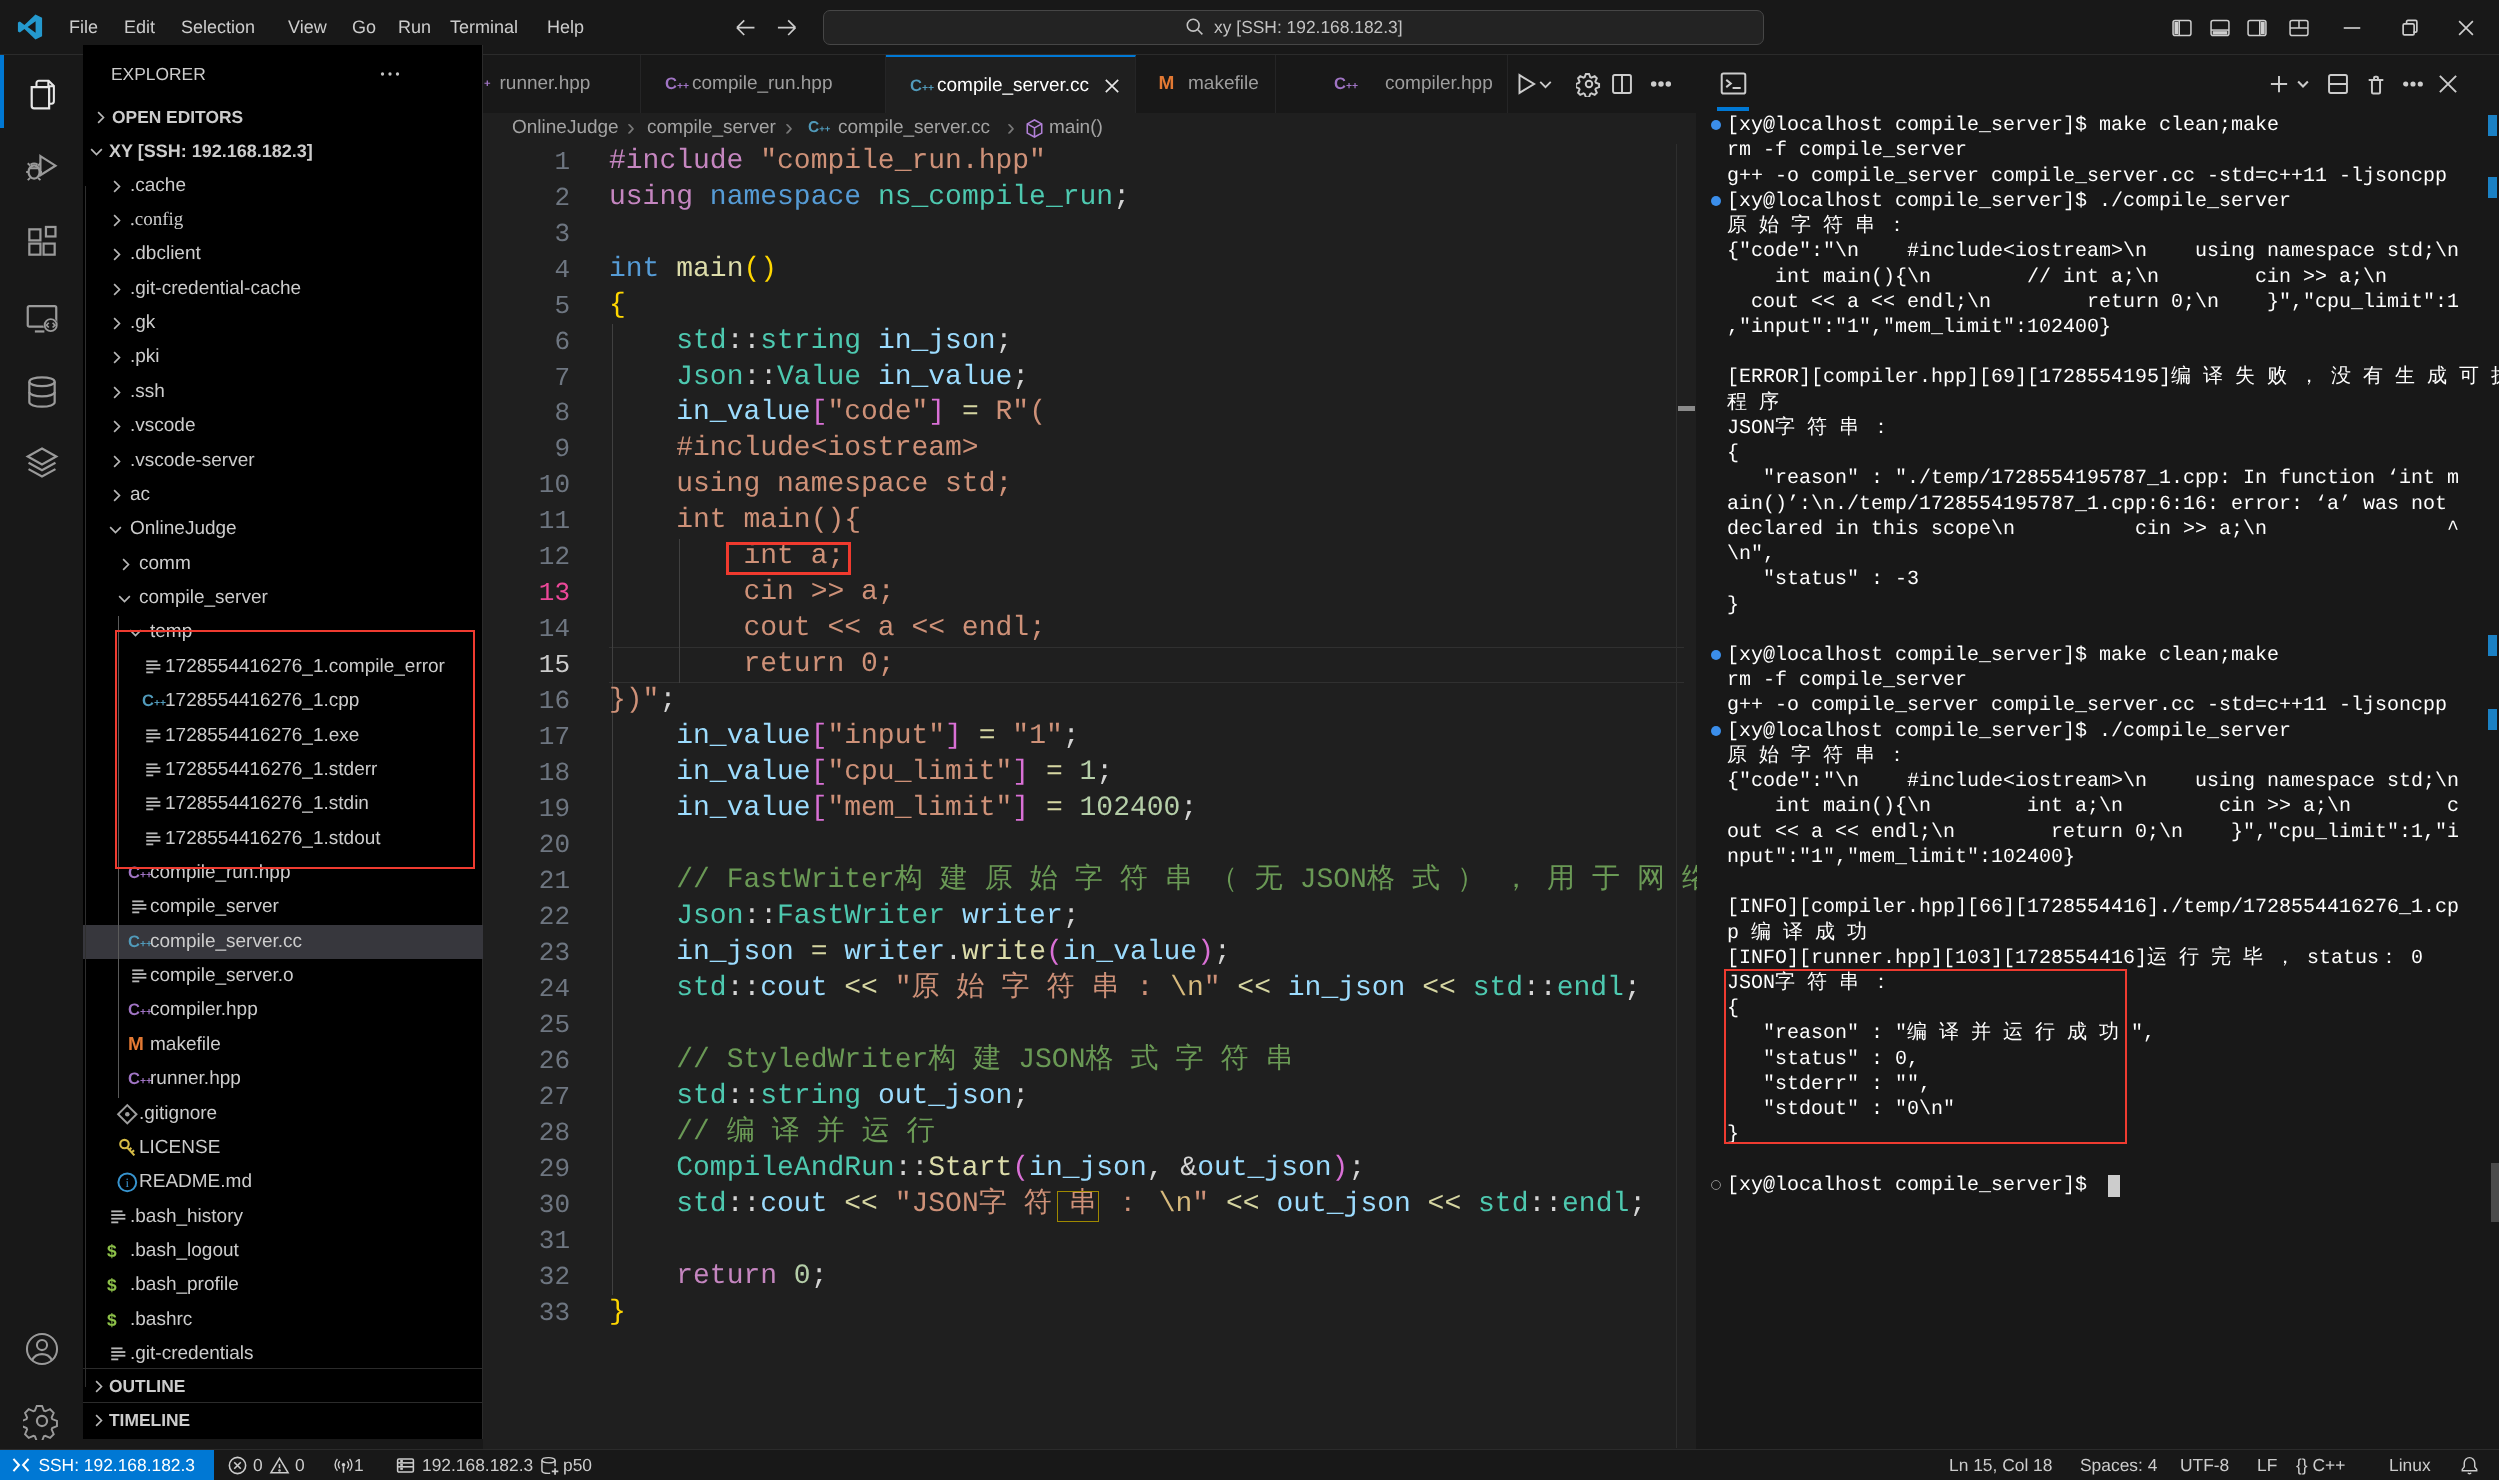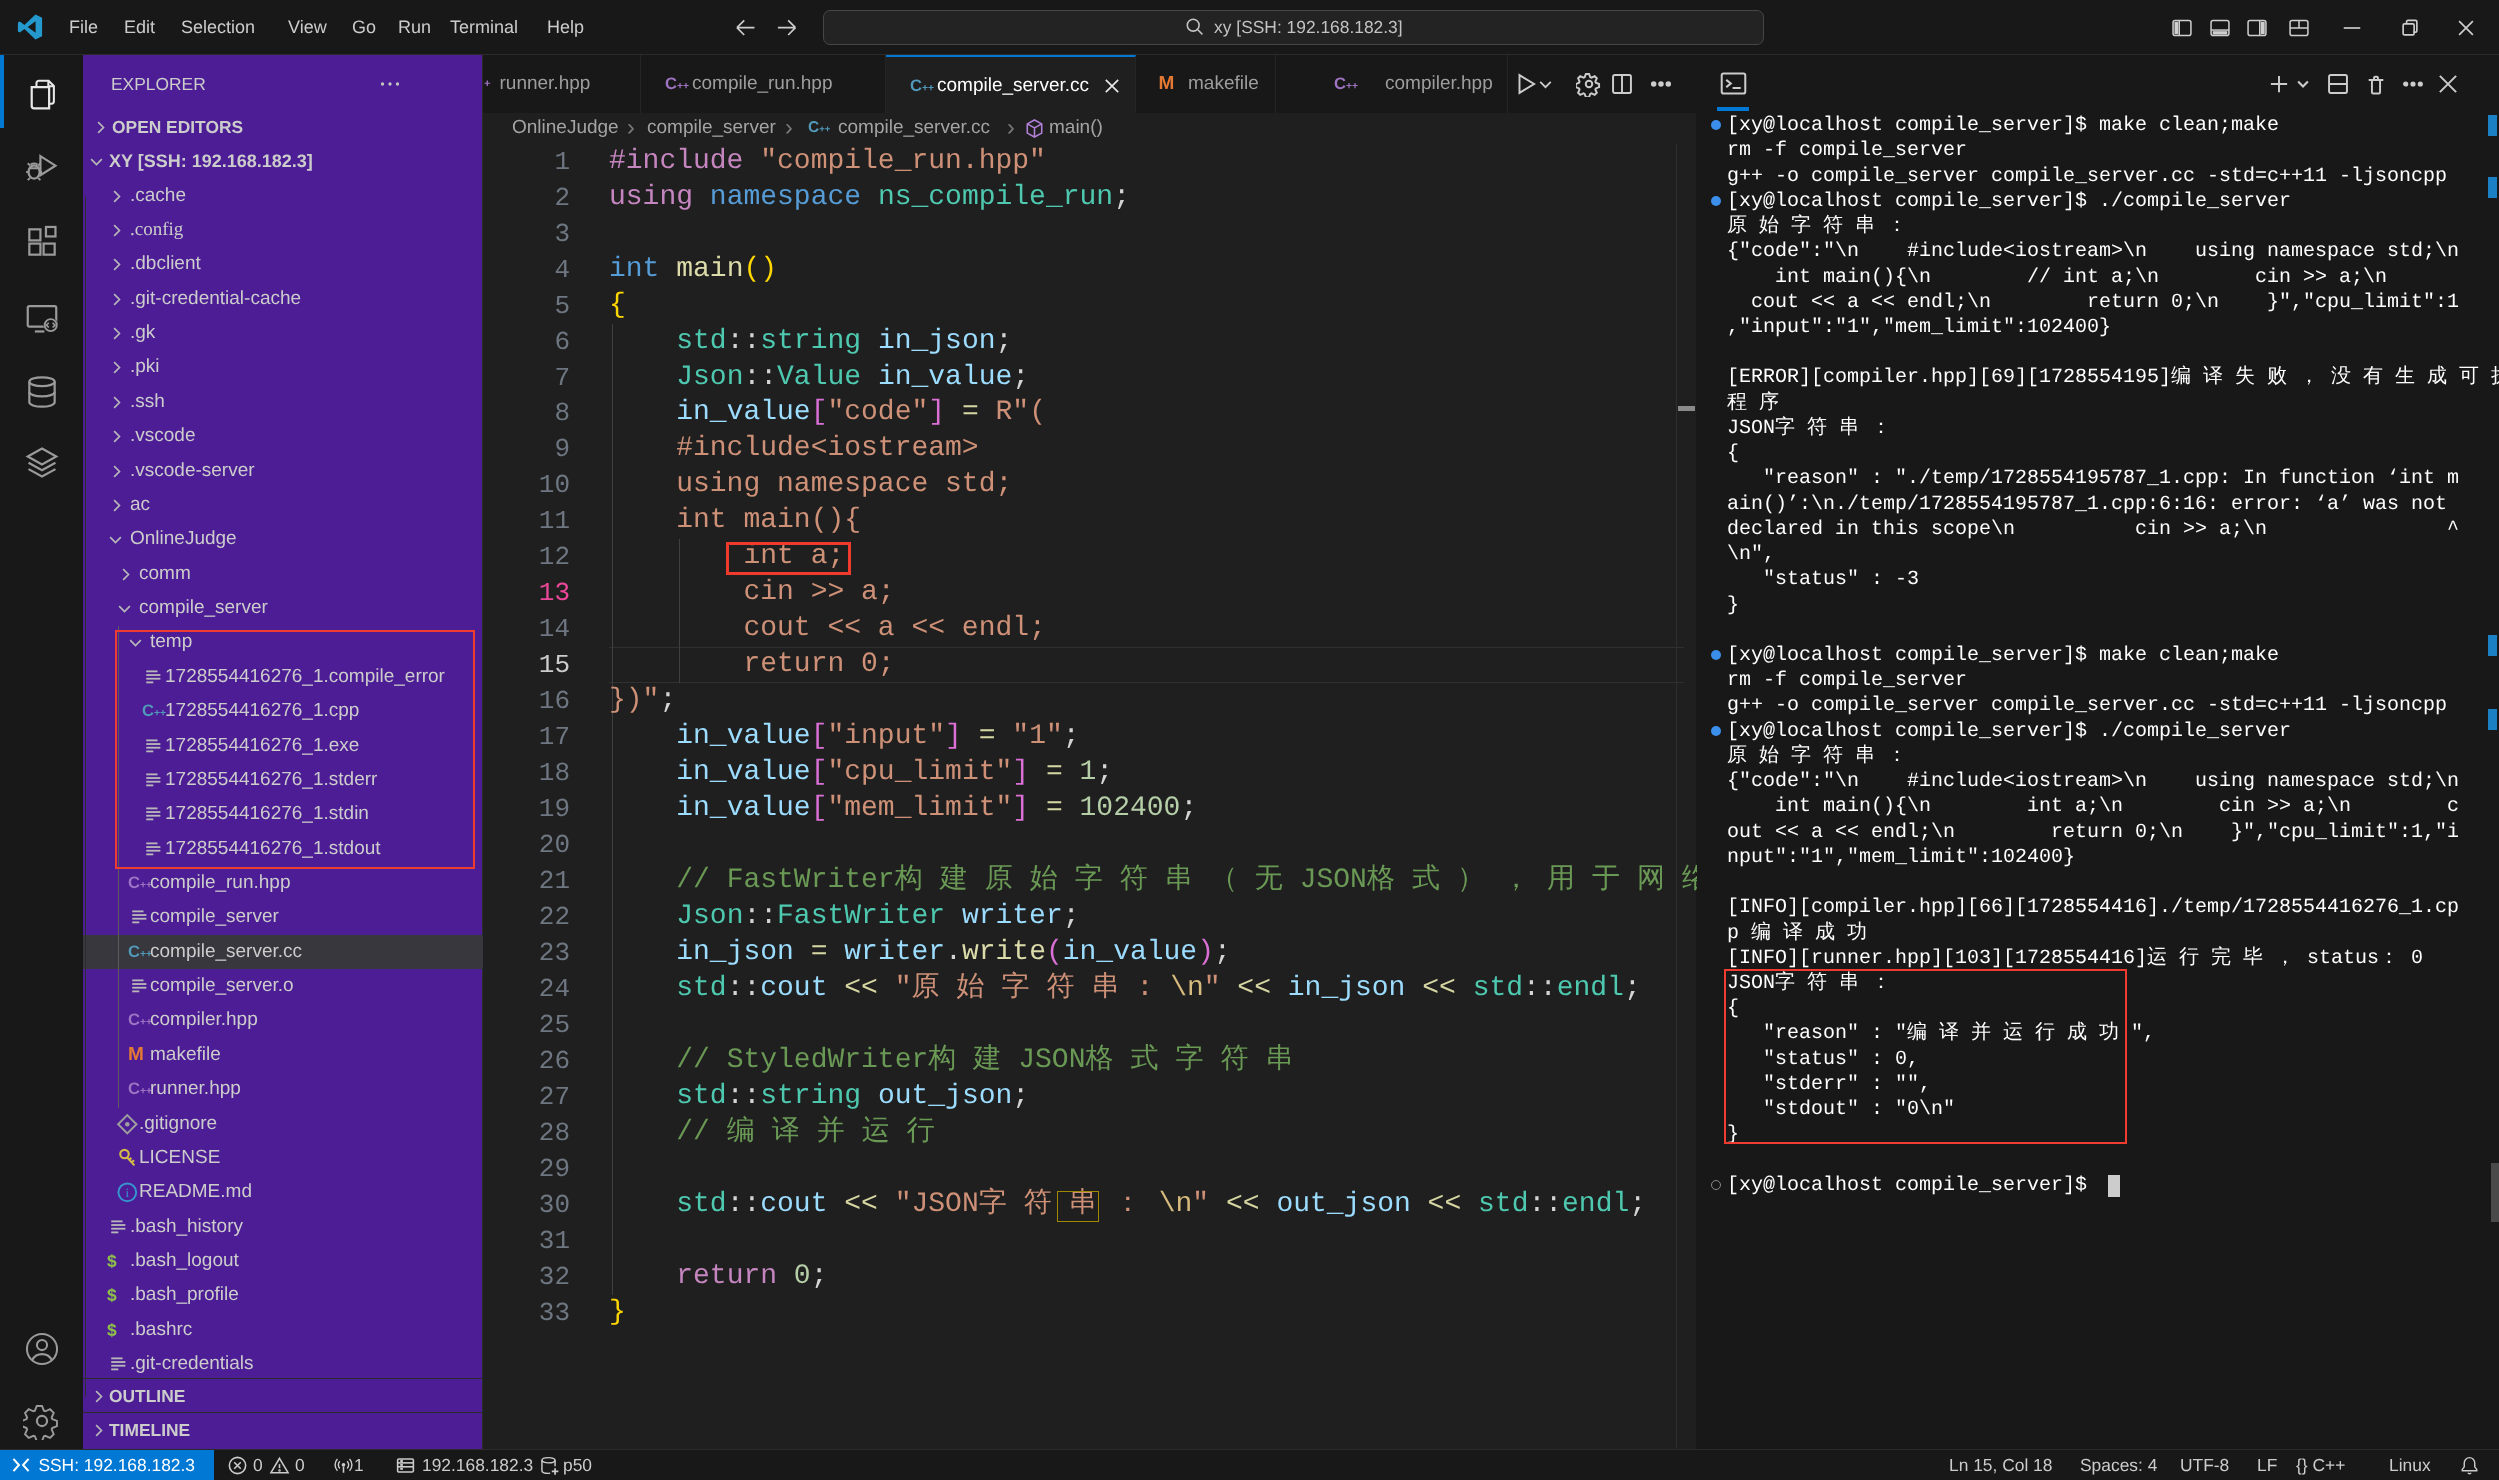--- a/index.html
+++ b/index.html
@@ -1,21 +1,21 @@
 <!DOCTYPE html>
 <html style="font-size:14px"><head><meta charset="utf-8"><title>vscode</title><style>
 *{margin:0;padding:0;box-sizing:border-box}
 html,body{width:2500px;height:1481px;overflow:hidden;background:#181818;
  font-family:"Liberation Sans",sans-serif;text-rendering:geometricPrecision;}
 .a{position:absolute}
 #title{position:absolute;left:0;top:0;width:2500px;height:55px;background:#181818;border-bottom:0.9px solid #2b2b2b}
 .menu{position:absolute;top:0;height:55px;line-height:55px;font-size:18px;color:#cccccc}
 #sbox{position:absolute;left:823px;top:9.5px;width:941px;height:35px;background:#232323;border:0.9px solid #464646;border-radius:7px;color:#c3c3c3;font-size:17.4px;text-align:center;line-height:33px}
 #activity{position:absolute;left:0;top:55px;width:83px;height:1394px;background:#181818}
-#sidebar{position:absolute;left:83px;top:55px;width:400px;height:1394px;background:#4c1d95;border-right:0.9px solid #2b2b2b}
+#sidebar{position:absolute;left:83px;top:45px;width:400px;height:1394px;background:#000000;border-right:0.9px solid #2b2b2b}
 .trow{position:absolute;left:0;width:400px;height:34px;color:#cccccc;font-size:19px;line-height:34px;white-space:nowrap}
 .ticon{position:absolute;top:6px;width:22.6px;height:22.6px}
 #edhead{position:absolute;left:483px;top:55px;width:1213px;height:58px;background:#181818}
 .tab{position:absolute;top:0;height:58px;font-size:19px;line-height:58px;color:#9d9d9d;white-space:nowrap}
 #editor{position:absolute;left:483px;top:113px;width:1213px;height:1336px;background:#1f1f1f}
 .cl{position:absolute;white-space:pre;font-family:"Liberation Mono",monospace;font-size:28px;line-height:36px;color:#d4d4d4}
 .gut{position:absolute;width:87px;text-align:right;font-family:"Liberation Mono",monospace;font-size:26px;line-height:36px;color:#6e7681}
 .kc{color:#C586C0}.kb{color:#569CD6}.ty{color:#4EC9B0}.fn{color:#DCDCAA}.vr{color:#9CDCFE}
 .st{color:#CE9178}.nu{color:#B5CEA8}.cm{color:#6A9955}.op{color:#d6d6a2}.br1{color:#FFD700}.br2{color:#DA70D6}.esc{color:#d7ba7d}
 .cj{letter-spacing:17px}
@@ -506,20 +506,21 @@
 <div class="gut" style="left:0px;top:858px;color:#6e7681">24</div>
 <div class="cl" style="left:126px;top:858px"><span>    </span><span class="ty">std</span><span>::</span><span class="vr">cout</span><span> </span><span class="op">&lt;&lt;</span><span> </span><span class="st">"</span><span class="st cj">原始字符串</span><span class="st">: </span><span class="esc">\n</span><span class="st">"</span><span> </span><span class="op">&lt;&lt;</span><span> </span><span class="vr">in_json</span><span> </span><span class="op">&lt;&lt;</span><span> </span><span class="ty">std</span><span>::</span><span class="ty">endl</span><span>;</span></div>
 <div class="gut" style="left:0px;top:894px;color:#6e7681">25</div>
 <div class="gut" style="left:0px;top:930px;color:#6e7681">26</div>
 <div class="cl" style="left:126px;top:930px"><span>    </span><span class="cm">// StyledWriter</span><span class="cm cj">构建</span><span class="cm">JSON</span><span class="cm cj">格式字符串</span></div>
 <div class="gut" style="left:0px;top:966px;color:#6e7681">27</div>
 <div class="cl" style="left:126px;top:966px"><span>    </span><span class="ty">std</span><span>::</span><span class="ty">string</span><span> </span><span class="vr">out_json</span><span>;</span></div>
 <div class="gut" style="left:0px;top:1002px;color:#6e7681">28</div>
 <div class="cl" style="left:126px;top:1002px"><span>    </span><span class="cm">// </span><span class="cm cj">编译并运行</span></div>
 <div class="gut" style="left:0px;top:1038px;color:#6e7681">29</div>
+<div class="cl" style="left:126px;top:1038px"><span>    </span><span class="ty">CompileAndRun</span><span>::</span><span class="fn">Start</span><span class="br2">(</span><span class="vr">in_json</span><span>, &amp;</span><span class="vr">out_json</span><span class="br2">)</span><span>;</span></div>
 <div class="gut" style="left:0px;top:1074px;color:#6e7681">30</div>
 <div class="cl" style="left:126px;top:1074px"><span>    </span><span class="ty">std</span><span>::</span><span class="vr">cout</span><span> </span><span class="op">&lt;&lt;</span><span> </span><span class="st">"JSON</span><span class="st cj">字符串：</span><span class="esc">\n</span><span class="st">"</span><span> </span><span class="op">&lt;&lt;</span><span> </span><span class="vr">out_json</span><span> </span><span class="op">&lt;&lt;</span><span> </span><span class="ty">std</span><span>::</span><span class="ty">endl</span><span>;</span></div>
 <div class="gut" style="left:0px;top:1110px;color:#6e7681">31</div>
 <div class="gut" style="left:0px;top:1146px;color:#6e7681">32</div>
 <div class="cl" style="left:126px;top:1146px"><span>    </span><span class="kc">return</span><span> </span><span class="nu">0</span><span>;</span></div>
 <div class="gut" style="left:0px;top:1182px;color:#6e7681">33</div>
 <div class="cl" style="left:126px;top:1182px"><span class="br1">}</span></div>
 <div class="a" style="left:1193px;top:30px;width:0.9px;height:1305px;background:#2e2e2e"></div>
 <div class="a" style="left:1195px;top:293px;width:17.4px;height:5.2px;background:#8a8a8a"></div>
 </div>

